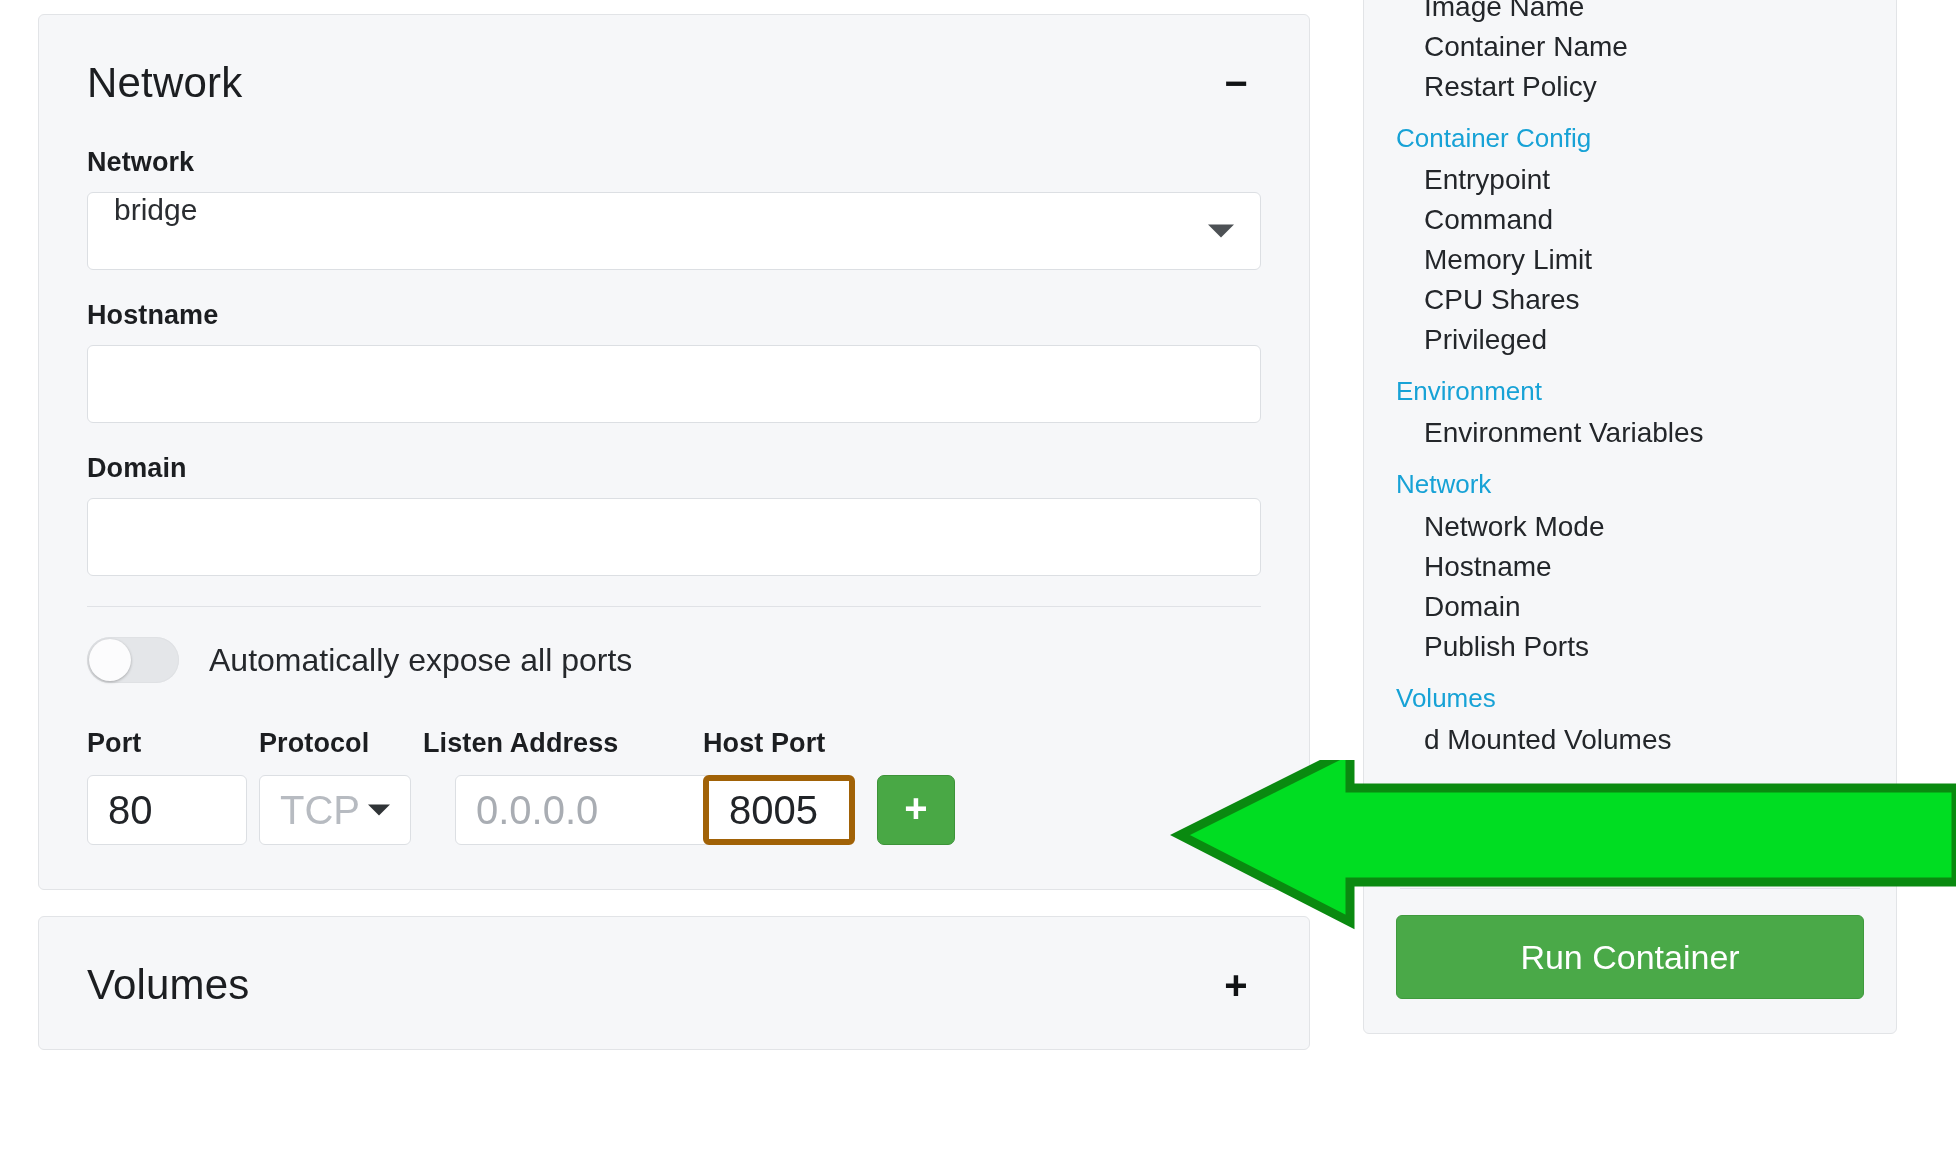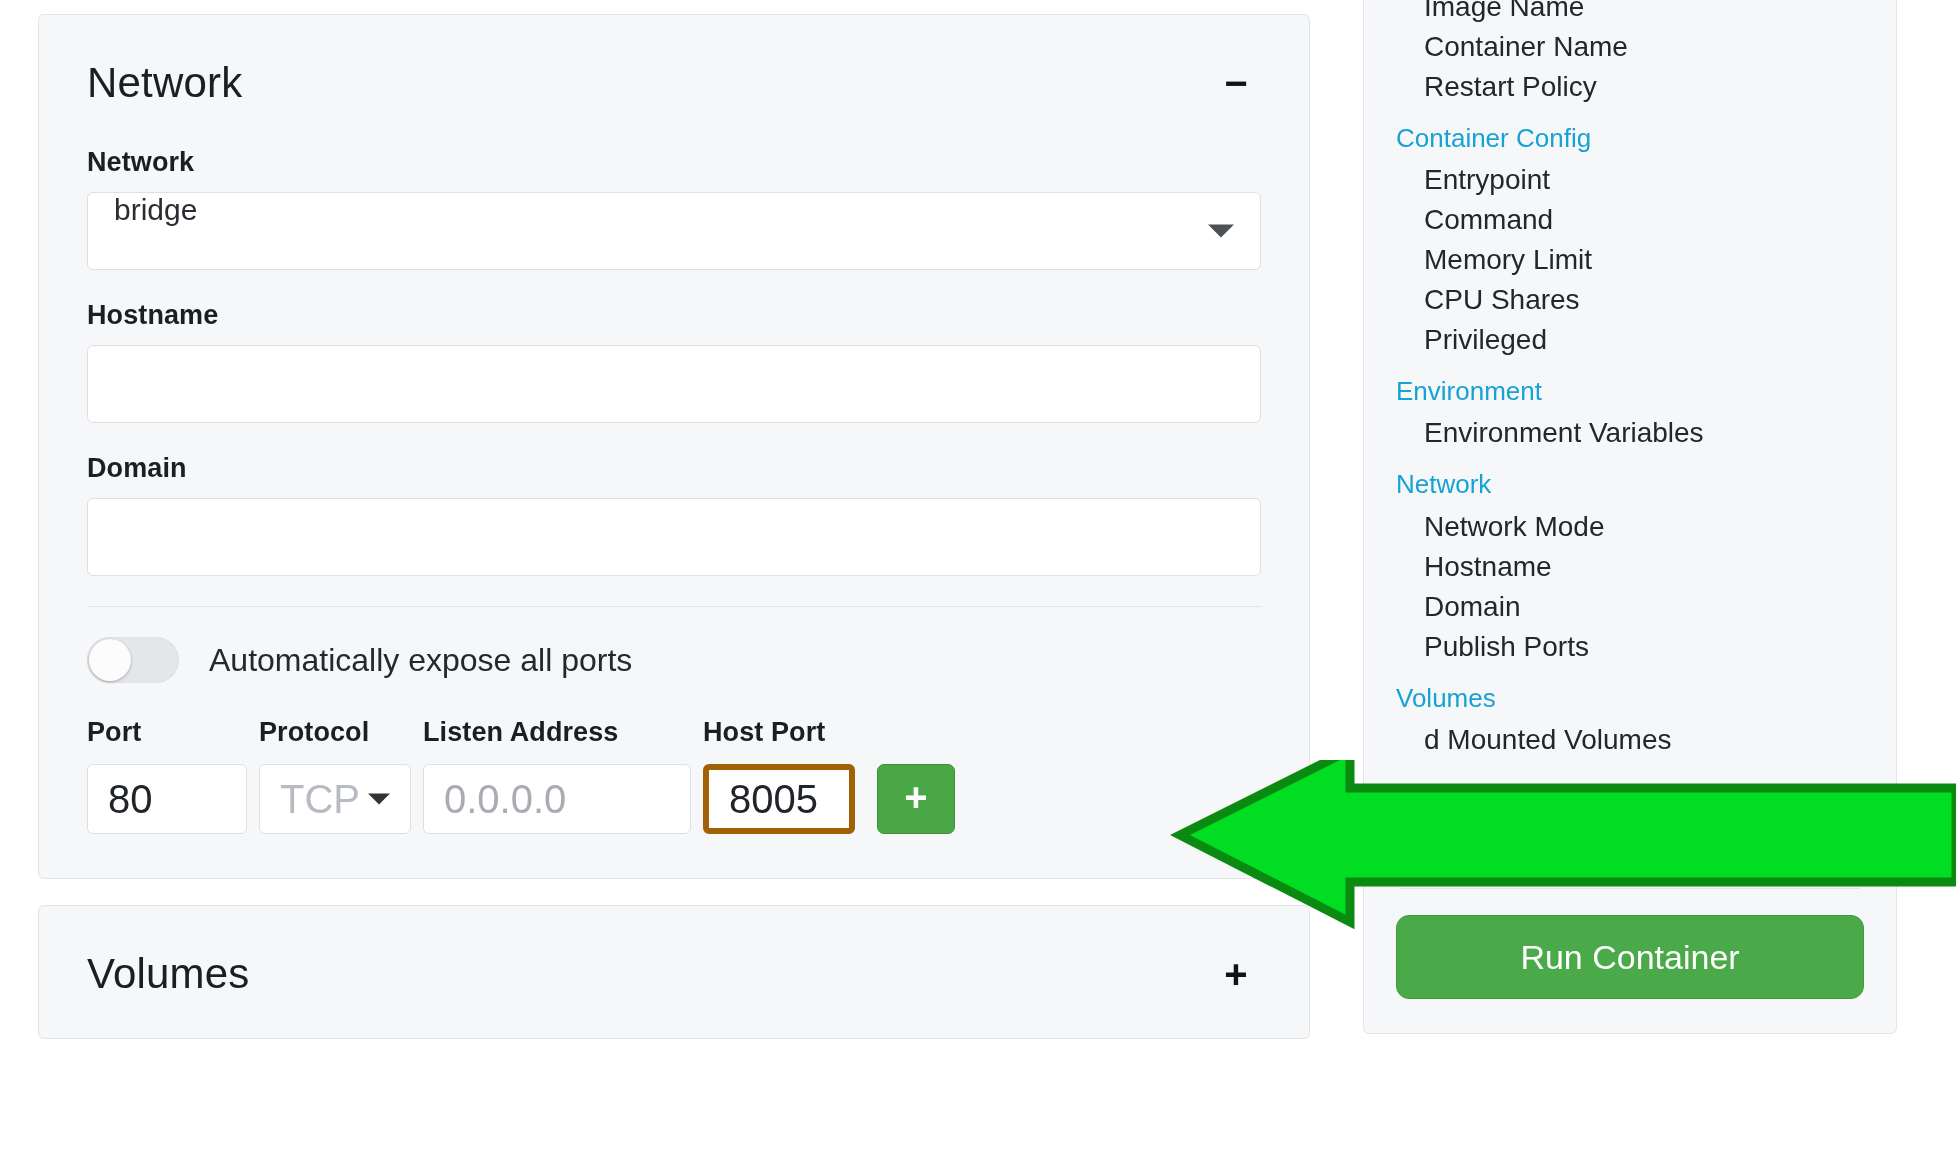--- a/index.html
+++ b/index.html
@@ -55,21 +55,21 @@
   .select-box .caret {
     position: absolute; right: 26px; top: 50%; transform: translateY(-50%);
     width: 0; height: 0;
     border-left: 13px solid transparent;
     border-right: 13px solid transparent;
     border-top: 13px solid #4d5155;
   }
 
   .divider { height: 1px; background: #e0e2e6; margin: 16px 0 30px 0; }
 
-  .toggle-row { display: flex; align-items: center; margin-bottom: 34px; }
+  .toggle-row { display: flex; align-items: center; margin-bottom: 45px; }
   .toggle {
     width: 92px; height: 46px; border-radius: 23px;
     background: #e4e6e9; position: relative; flex: none; cursor: pointer;
     box-shadow: inset 0 0 0 1px #dfe1e4;
   }
   .toggle .knob {
     position: absolute; left: 2px; top: 2px;
     width: 42px; height: 42px; border-radius: 50%;
     background: #fcfcfd; box-shadow: 0 1px 3px rgba(0,0,0,.28);
   }
@@ -83,21 +83,21 @@
 
   .ports-grid .field-label { margin-bottom: 16px; }
 
   .small-input, .small-select {
     width: 100%; height: 70px;
     background: #ffffff; border: 1px solid #dcdfe3; border-radius: 6px;
     font-size: 40px; color: #212428; padding: 0 20px;
     font-family: "Liberation Sans", sans-serif;
     display: flex; align-items: center;
   }
-  .small-input.placeholder-text { color: #a9adb3; }
+  .small-input.placeholder-text { color: #a9adb3; margin-left: 32px; }
   .small-input.focused { border: 6px solid #a16207; }
   .small-select { position: relative; color: #b7bbc1; cursor: pointer; }
   .small-select .caret {
     position: absolute; right: 20px; top: 50%; transform: translateY(-50%);
     width: 0; height: 0;
     border-left: 11px solid transparent;
     border-right: 11px solid transparent;
     border-top: 11px solid #303437;
   }
 
@@ -126,21 +126,21 @@
     margin: 14px 0 4px 0; line-height: 1.35; cursor: pointer;
   }
   .side-item {
     font-size: 28px; color: #23262a; font-weight: 400;
     padding-left: 28px; line-height: 1.43;
   }
   .side-divider { height: 1px; background: #e0e2e6; margin: 34px 4px 26px 4px; }
 
   .run-btn {
     display: block; width: 100%; height: 84px;
-    background: #4aa948; border: 1px solid #3f9a3d; border-radius: 13px;
+    background: #4aa948; border: 1px solid #3f9a3d; border-radius: 6px;
     color: #ffffff; font-size: 34px; font-family: "Liberation Sans", sans-serif;
     cursor: pointer; line-height: 82px; text-align: center;
   }
 
   
   .arrow-overlay {
     position: absolute; left: 1150px; top: 760px;
     width: 806px; height: 180px; pointer-events: none;
   }
 </style>

